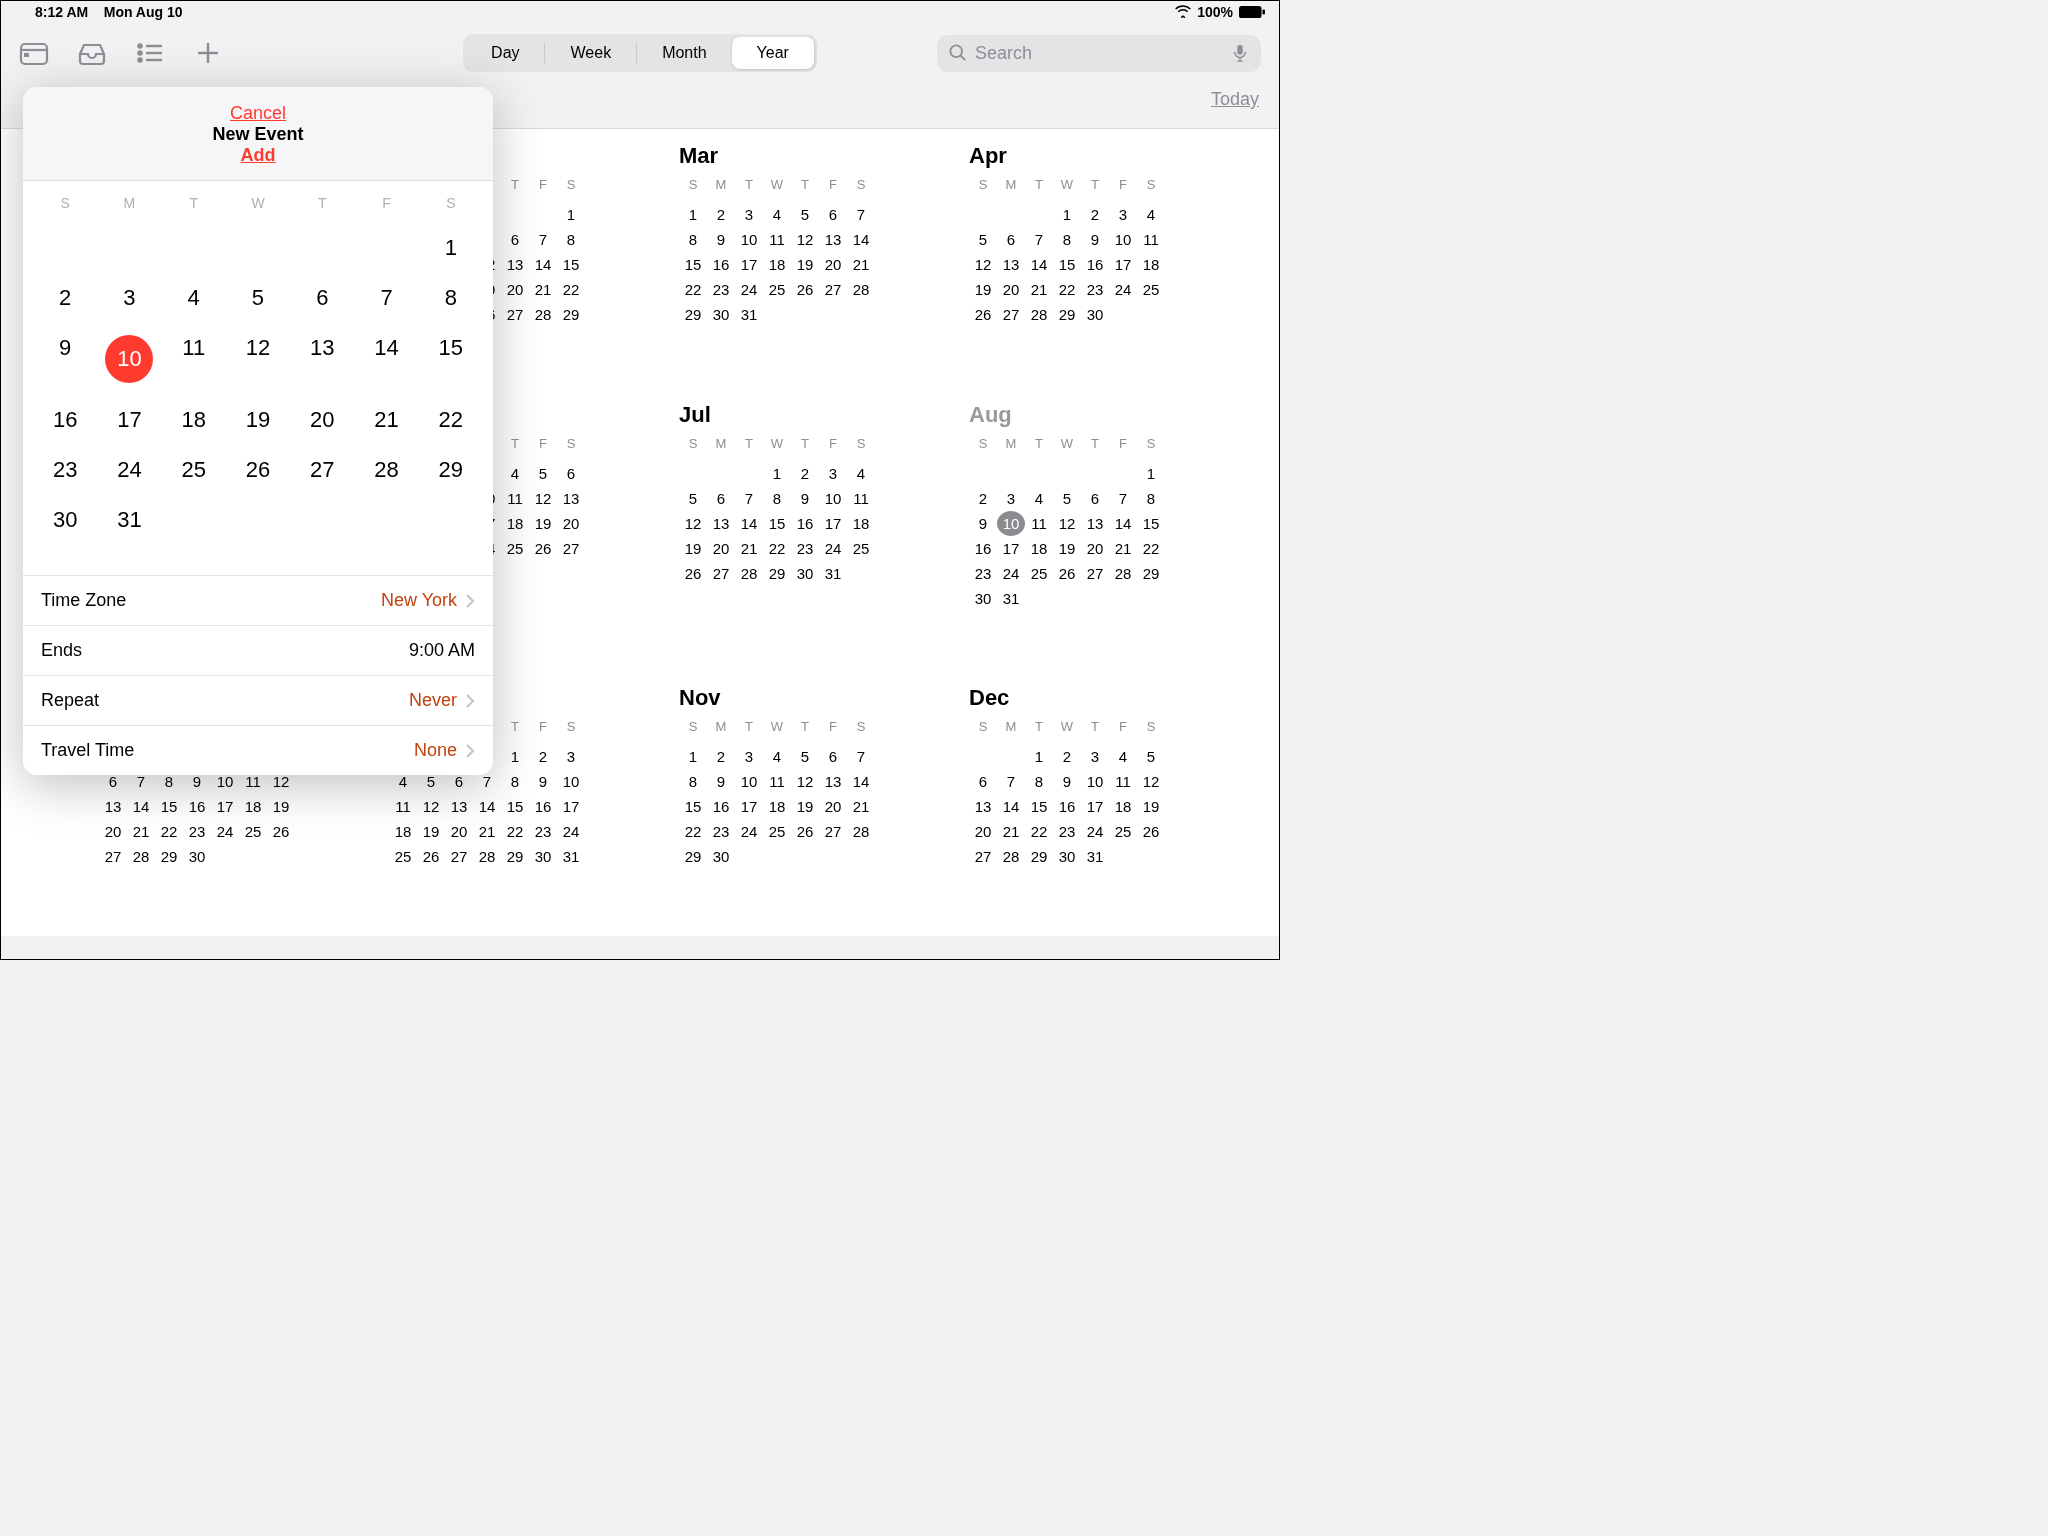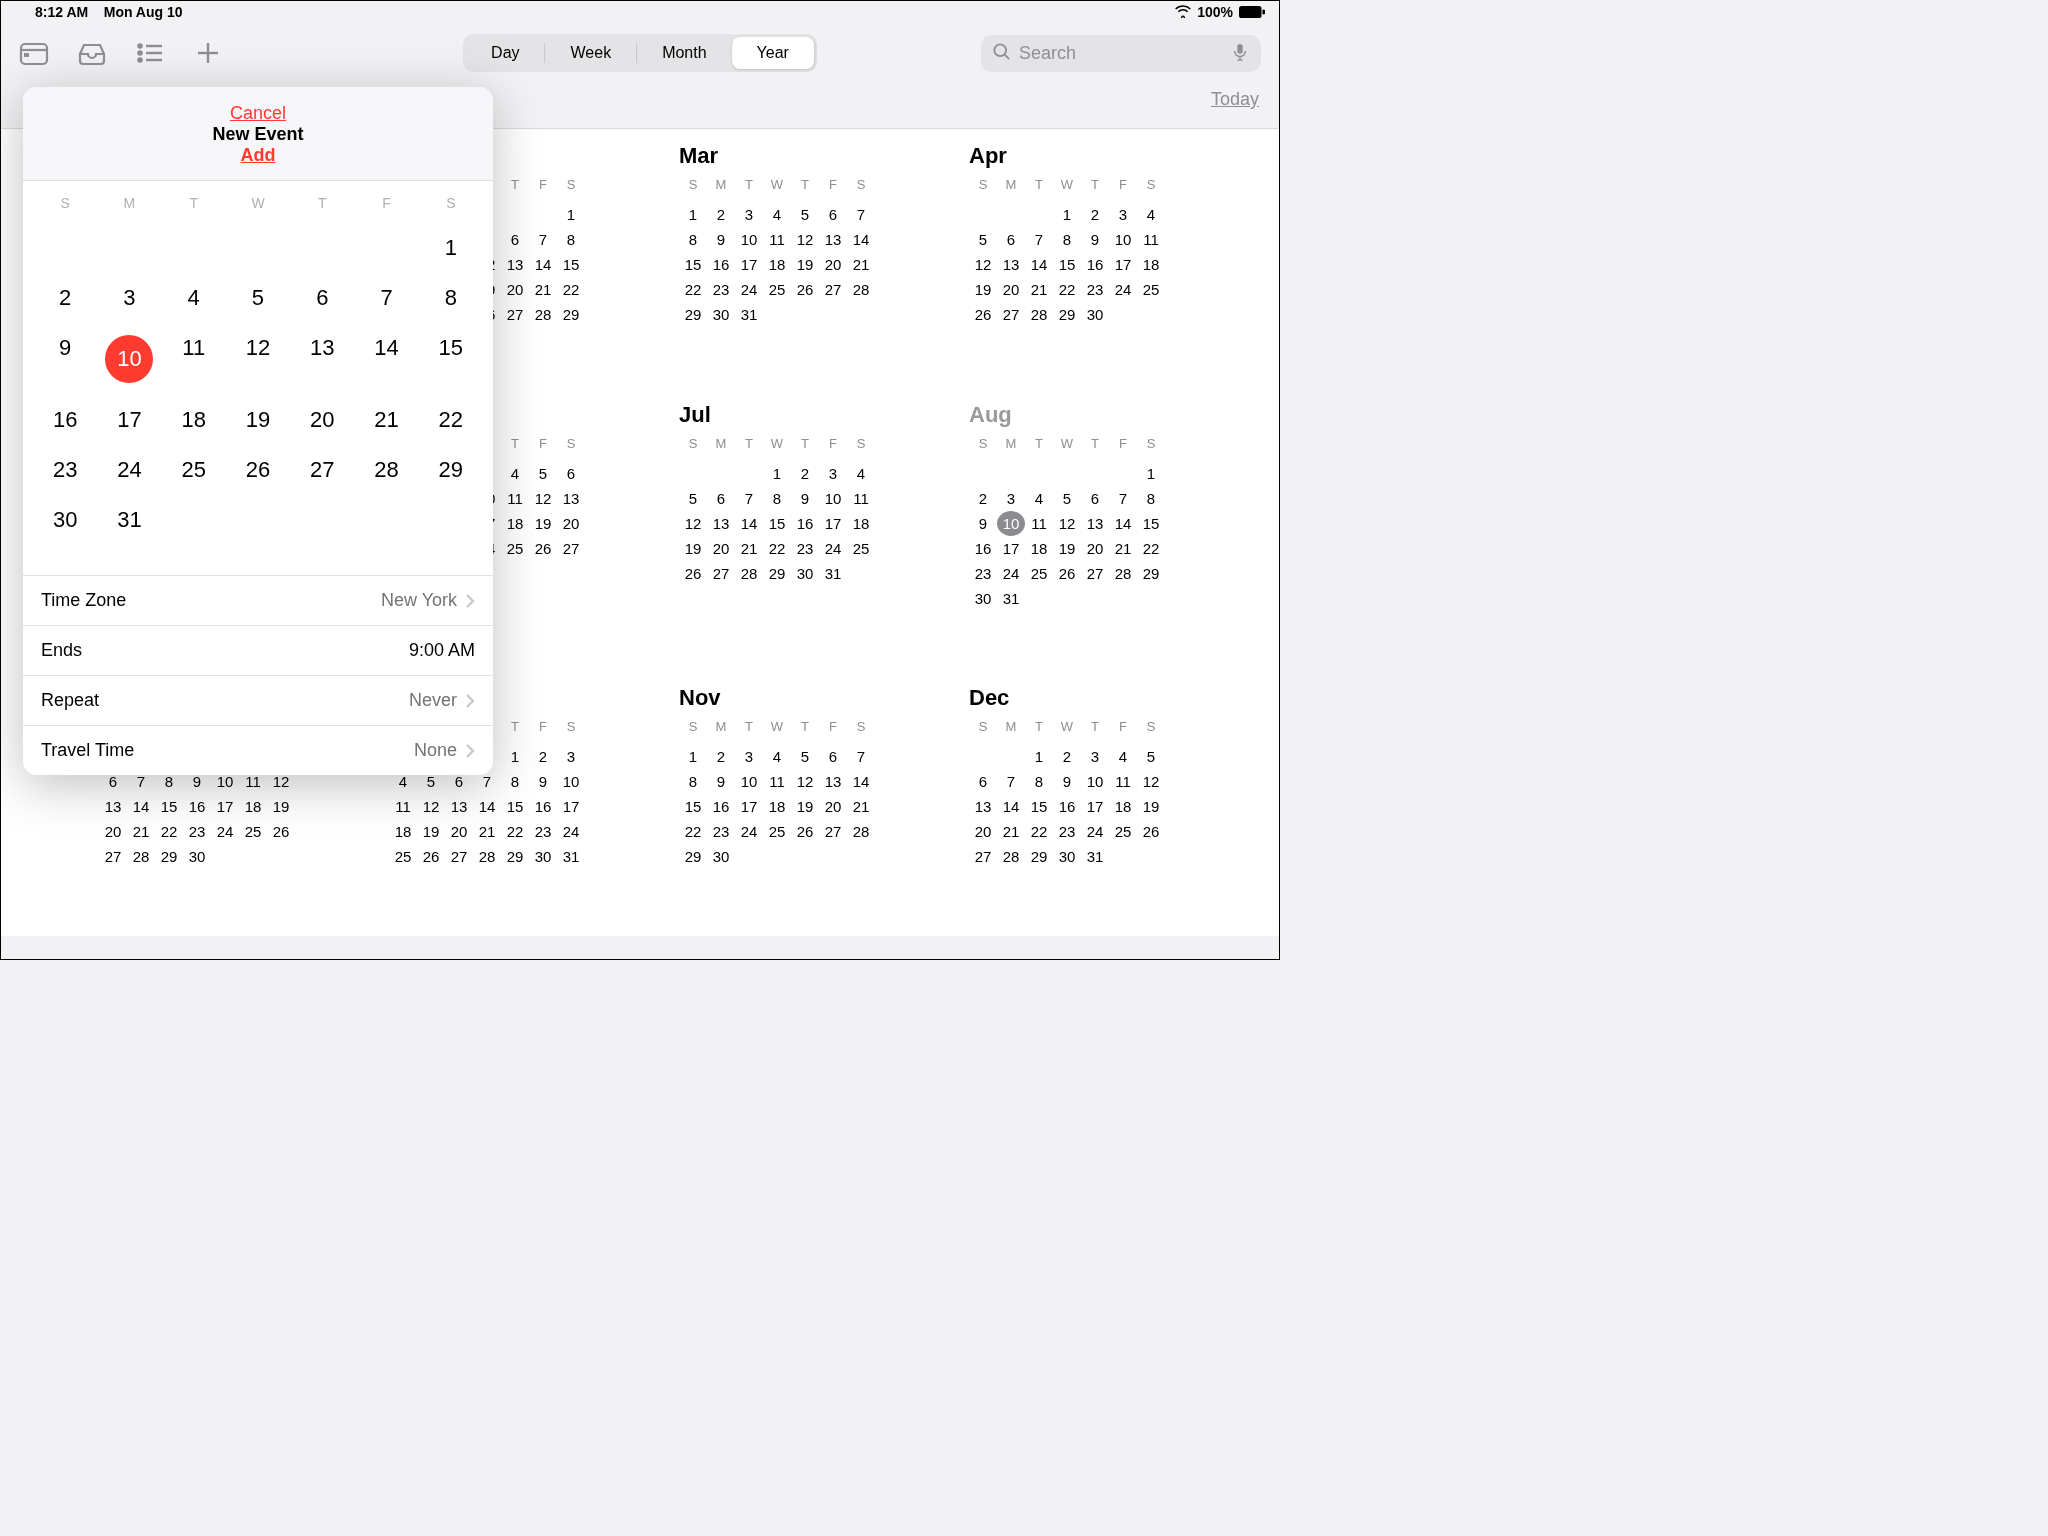--- a/index.html
+++ b/index.html
@@ -10,21 +10,21 @@
   .battery-icon { display:flex; align-items:center; gap:3px; }
   .battery-icon svg { width:26px; height:14px; }
 
   .toolbar { height:60px; display:flex; align-items:center; padding:0 18px; gap:28px; position:relative; }
   .tb-icon { width:30px; height:30px; color:#8e8e93; display:flex; align-items:center; justify-content:center; }
   .tb-icon svg { width:30px; height:26px; stroke:#8e8e93; }
   .seg-control { position:absolute; left:50%; transform:translateX(-50%); display:flex; background:#e4e4e7; border-radius:10px; padding:3px; }
   .seg-btn { padding:7px 25px; font-size:16px; color:#000; border-radius:8px; cursor:pointer; }
   .seg-btn.active { background:#fff; box-shadow:0 1px 3px rgba(0,0,0,.15); font-weight:500; }
   .seg-sep { width:1px; background:#c8c8cc; margin:6px 0; }
-  .search-box { margin-left:auto; display:flex; align-items:flex-start; background:#e4e4e7; border-radius:11px; padding:8px 12px; width:280px; gap:8px; color:#8e8e93; }
+  .search-box { margin-left:auto; display:flex; align-items:center; background:#e4e4e7; border-radius:11px; padding:8px 12px; width:324px; gap:8px; color:#8e8e93; }
   .search-box svg { width:18px; height:18px; }
   .search-box span { flex:1; font-size:18px; }
 
   .sub-bar { display:flex; justify-content:flex-end; padding:6px 20px 18px 0; }
   .today-link { color:#8e8e93; font-size:18px; text-decoration:underline; }
 
   .year-grid { background:#fff; padding:14px 20px 20px 98px; display:grid; grid-template-columns:repeat(4,1fr); row-gap:28px; column-gap:0; height:calc(100% - 150px); border-top:1px solid #d9d9de; }
   .month-block { width:250px; }
   .month-name { font-size:22px; font-weight:700; margin-bottom:8px; }
   .month-name.cur { color:#9a9a9e; }
@@ -48,21 +48,21 @@
   .picker-top .navarrows { margin-left:auto; display:flex; gap:36px; }
   .picker-top .navarrows svg { width:14px; height:20px; }
   .dp-grid { display:grid; grid-template-columns:repeat(7,1fr); padding:0 6px; }
   .dp-head { text-align:center; font-size:14px; color:#b0b0b5; font-weight:500; padding:6px 0 12px; }
   .dp-cell { text-align:center; padding:12px 0; font-size:22px; }
   .dp-cell.sel span { display:inline-flex; width:48px; height:48px; align-items:center; justify-content:center; background:#ff3b30; color:#fff; border-radius:50%; font-weight:500; }
 
   .opt-list { border-top:1px solid #e2e2e6; margin-top:12px; }
   .opt-row { display:flex; align-items:center; padding:14px 18px; border-bottom:1px solid #e2e2e6; font-size:18px; }
   .opt-row:last-child { border-bottom:none; }
-  .opt-row .ov { margin-left:auto; color:#737373; display:flex; align-items:center; gap:8px; }
+  .opt-row .ov { margin-left:auto; color:#c2410c; display:flex; align-items:center; gap:8px; }
   .opt-row .ov.dark { color:#000; }
   .opt-row .ov svg { width:10px; height:14px; }
 </style>
 </head>
 <body>
 
 <div class="status-bar">
   <div>
     <span>8:12 AM</span>
     &nbsp;&nbsp;

